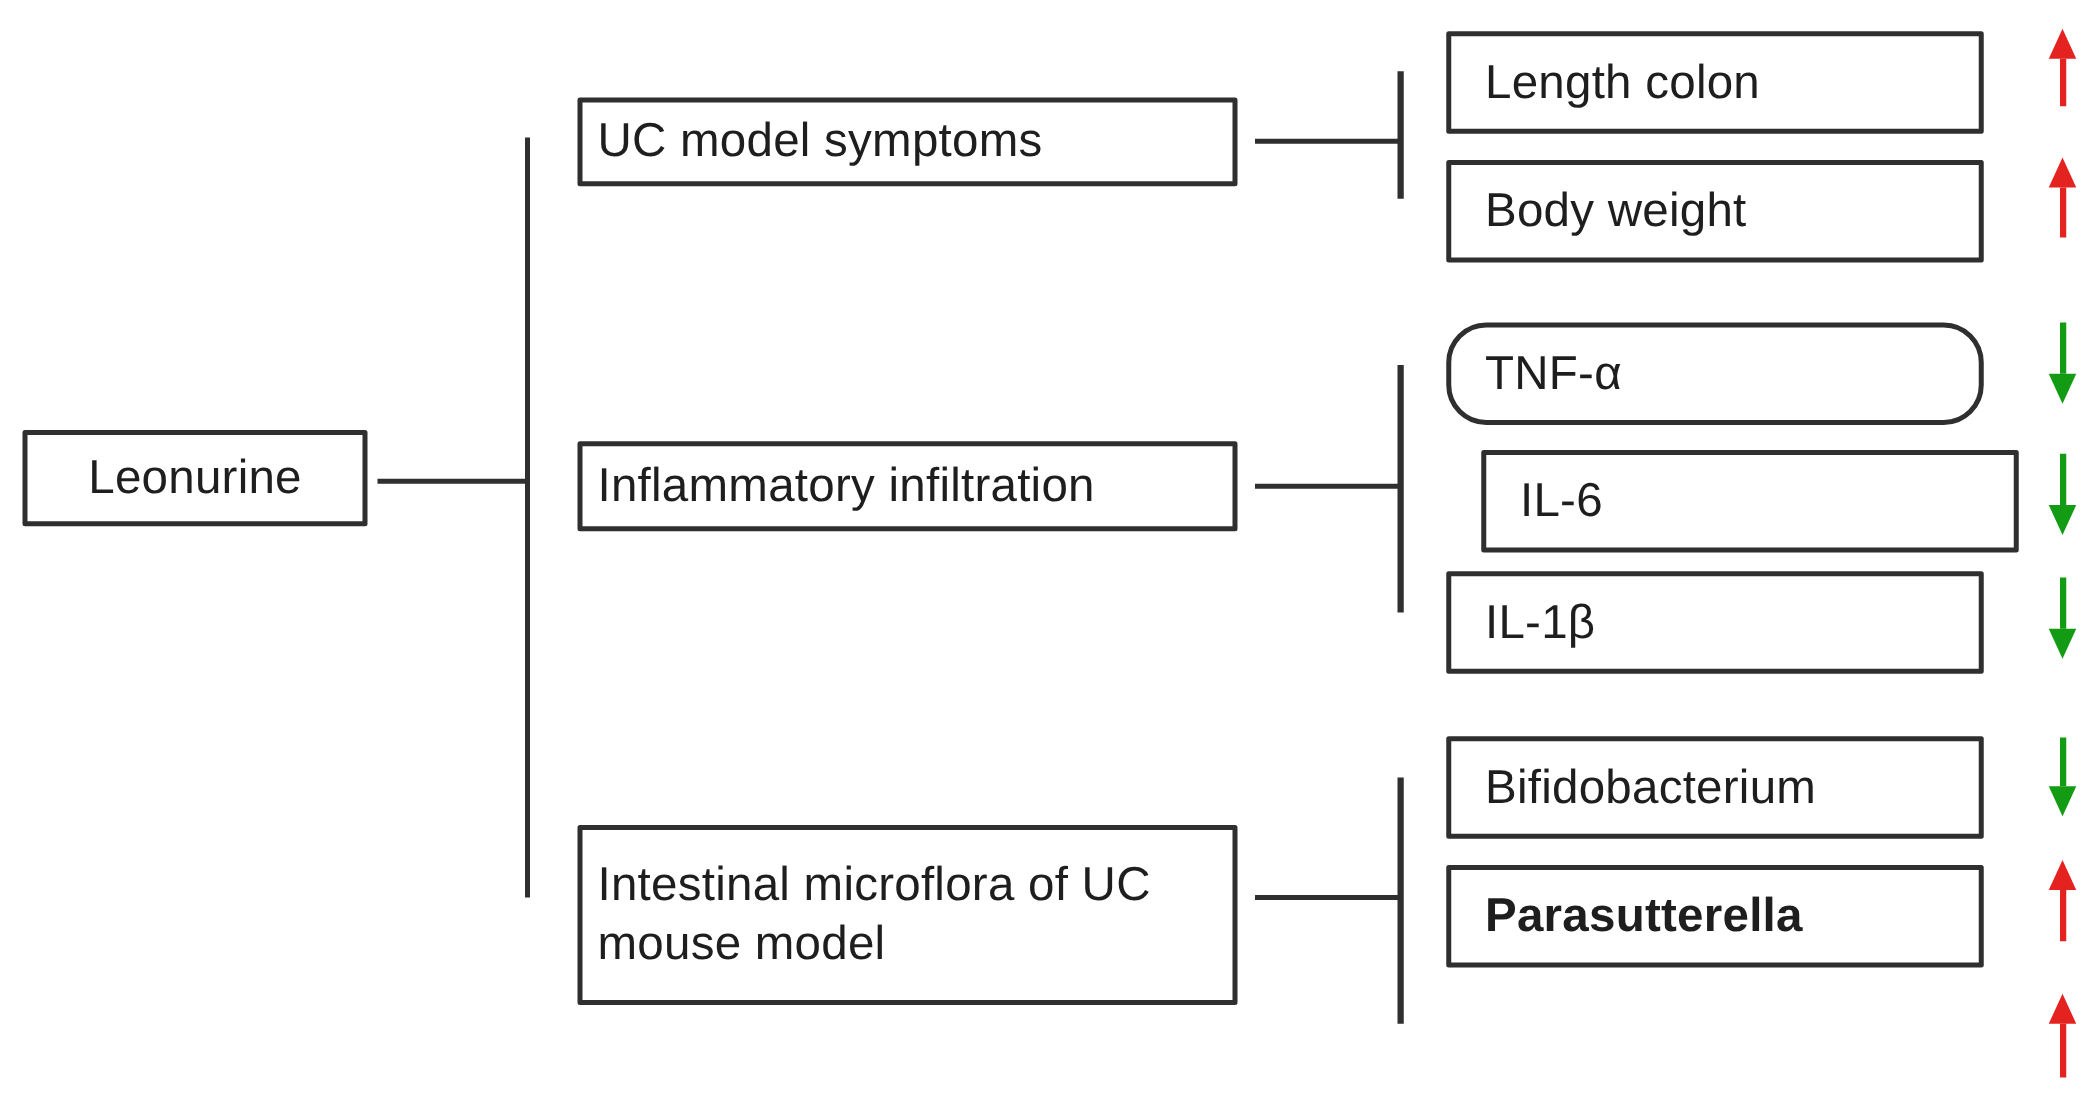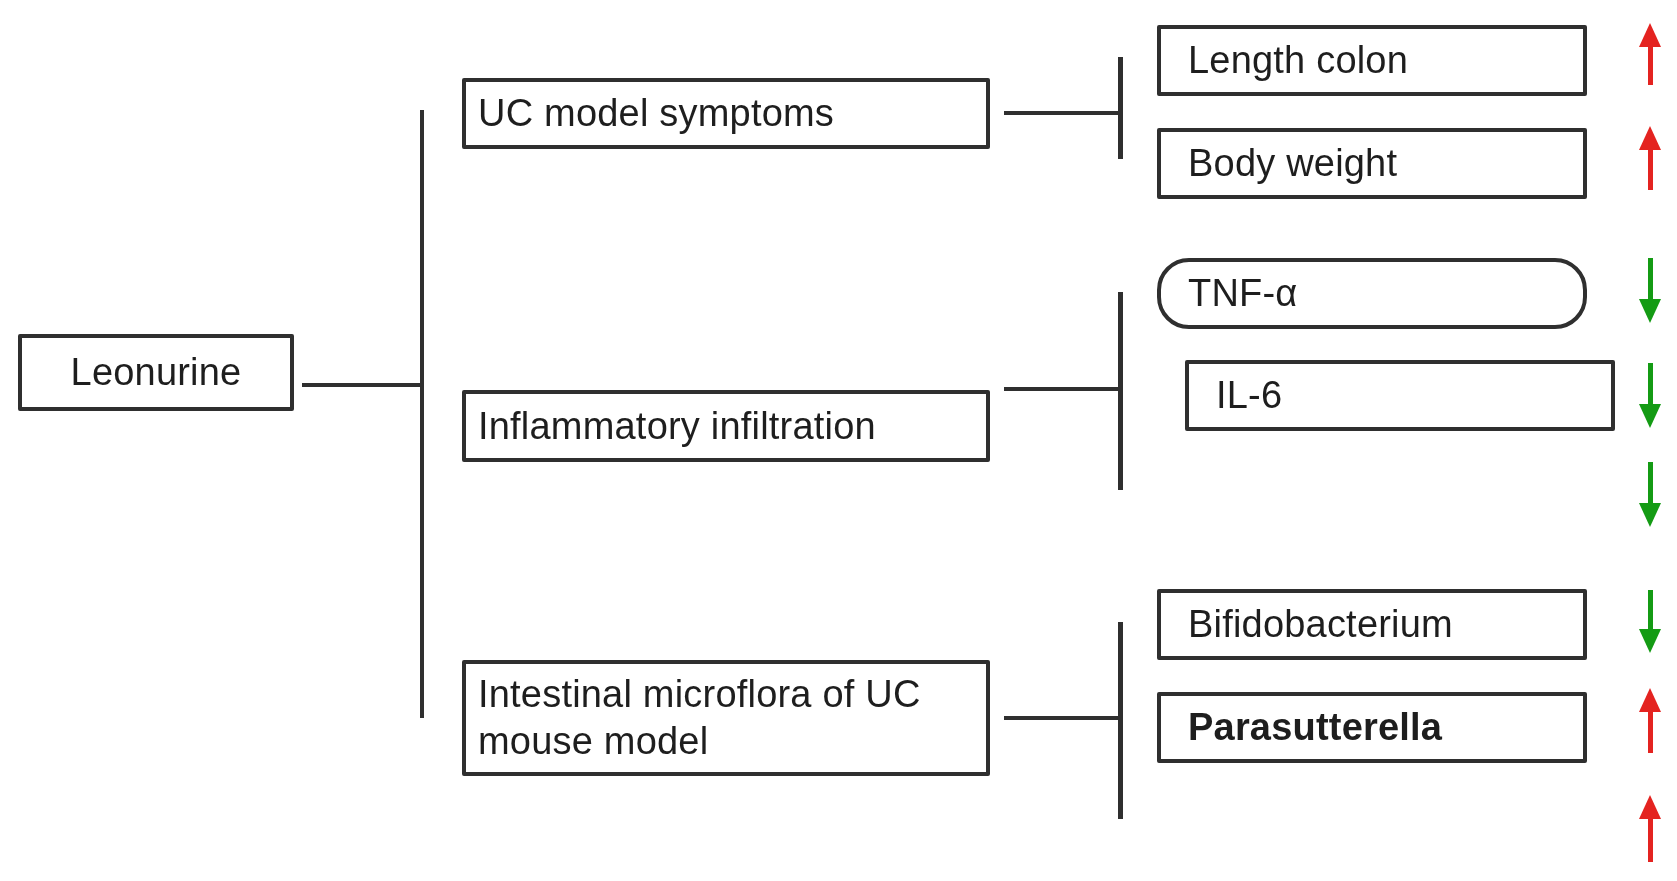--- a/index.html
+++ b/index.html
@@ -6,26 +6,26 @@
   .stage{
     position:relative;width:1677px;height:881px;background:#ffffff;overflow:hidden;
     font-family:"Liberation Sans", sans-serif;
   }
   .box{
     position:absolute;box-sizing:border-box;background:#ffffff;
     border:4px solid #2f2f2f;border-radius:2px;
     display:flex;align-items:center;
     font-size:38px;color:#1e1e1e;letter-spacing:0.2px;
   }
-  .root{left:18px;top:334px;width:276px;height:77px;justify-content:center;}
+  .root{left:18px;top:344px;width:276px;height:77px;justify-content:center;}
   .mid{left:462px;width:528px;padding-left:12px;}
   .mid0{top:78px;height:71px;}
-  .mid1{top:353px;height:72px;margin-top:37px;}
-  .mid2{top:660px;height:116px;line-height:1.25;white-space:pre-line;}
-  .leaf{left:1157px;width:430px;height:71px;padding-left:27px;}
+  .mid1{top:353px;height:72px;}
+  .mid2{top:660px;height:144px;line-height:1.25;white-space:pre-line;}
+  .leaf{left:1157px;width:430px;height:82px;padding-left:27px;}
   .leaf0{top:25px;}  .leaf1{top:128px;}
   .leaf2{top:258px;border-radius:32px;} .leaf3{top:360px;margin-left:28px;} .leaf4{top:457px;}
   .leaf5{top:589px;} .leaf6{top:692px;font-weight:bold;} .leaf7{top:793px;}
 
   .hline,.vline{position:absolute;background:#2f2f2f;}
   .conn-root{left:302px;top:383px;width:120px;height:4px;}
   .trunk{left:420px;top:110px;width:4px;height:608px;}
   .branch0{left:1004px;top:111px;width:117px;height:4px;}
   .branch1{left:1004px;top:387px;width:117px;height:4px;}
   .branch2{left:1004px;top:716px;width:117px;height:4px;}
@@ -78,20 +78,23 @@
   </div>
   <div class="box leaf leaf1">
     <span>Body weight</span>
   </div>
   <div class="box leaf leaf2">
     <span>TNF-α</span>
   </div>
   <div class="box leaf leaf3">
     <span>IL-6</span>
   </div>
+  <div class="box leaf leaf4">
+    <span>IL-1β</span>
+  </div>
   <div class="box leaf leaf5">
     <span>Bifidobacterium</span>
   </div>
   <div class="box leaf leaf6">
     <span>Parasutterella</span>
   </div>
 
   <div class="arrow a0 up" style="color: rgb(228, 35, 32);">
       <div class="head"></div>
       <div class="shaft"></div>

